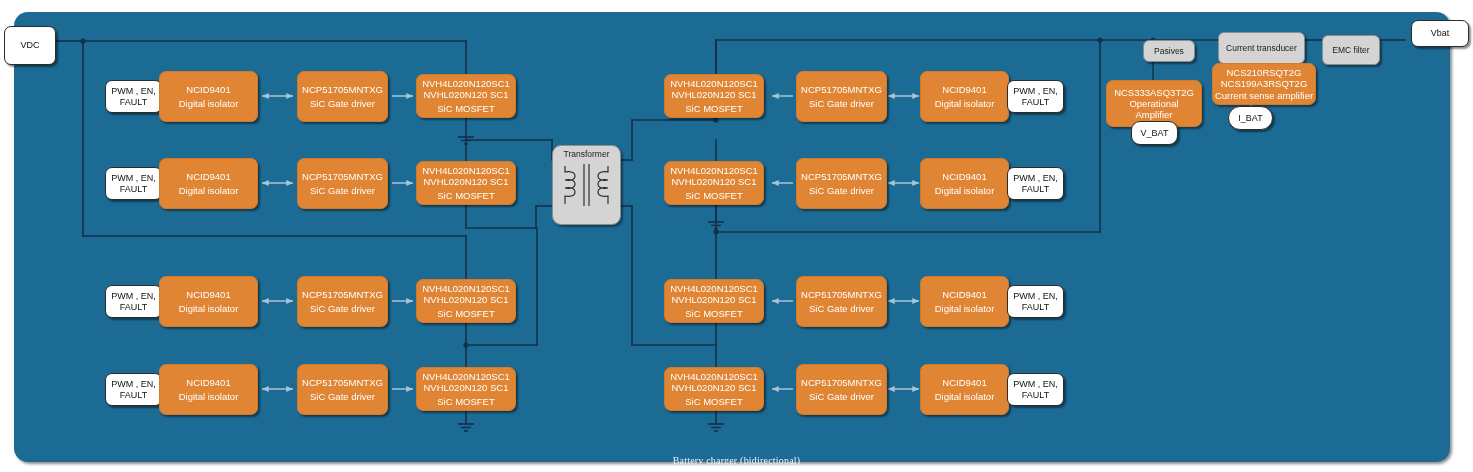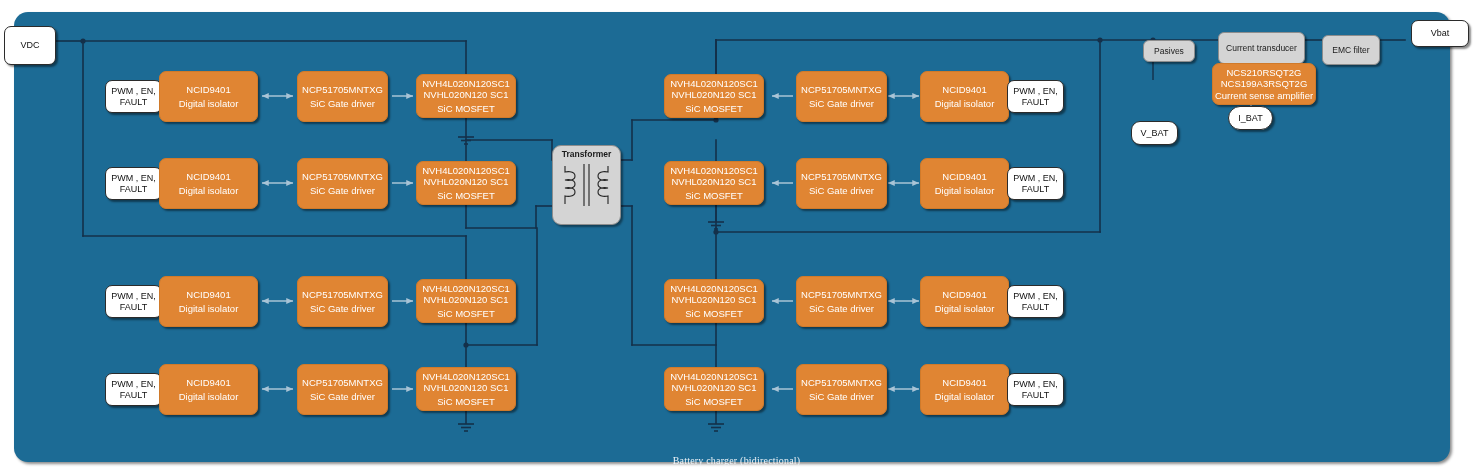--- a/index.html
+++ b/index.html
@@ -43,21 +43,21 @@
   }
   .tiny{font-size:8.5px;}
 
   
   .xfmr{
     position:absolute;background:#d4d4d4;border:1px solid #8d8d8d;border-radius:9px;
     box-shadow:2px 2px 2px rgba(0,0,0,.4);
   }
   .xfmr-label{
     position:absolute;left:0;right:0;top:3px;text-align:center;
-    font-size:8.5px;color:#1b1b1b;font-weight:bold;
+    font-size:8.5px;color:#1b1b1b;
   }
 </style>
 </head>
 <body>
 
 <div id="stage">
 
   <div id="panel"></div>
 
   <svg id="wires" viewBox="0 0 1473 472">
@@ -356,20 +356,25 @@
   </div>
   <div class="node white" style="left:1007px;top:373px;width:57px;height:33px;">
     <span>PWM , EN,</span>
     <span>FAULT</span>
   </div>
 
   <div class="node grey" style="left:1127px;top:40px;width:52px;height:22px;margin-left:16px;">
     <span class="tiny">Pasives</span>
   </div>
 
+  <div class="node orange" style="left:1106px;top:80px;width:96px;height:47px;">
+    <span>NCS333ASQ3T2G</span>
+    <span>Operational</span>
+    <span>Amplifier</span>
+  </div>
 
   <div class="node white" style="left:1131px;top:121px;width:47px;height:24px;border-radius:9px;">
     <span>V_BAT</span>
   </div>
 
   <div class="node grey" style="left:1218px;top:32px;width:87px;height:32px;">
     <span class="tiny">Current transducer</span>
   </div>
 
   <div class="node orange" style="left:1212px;top:63px;width:104px;height:42px;">

